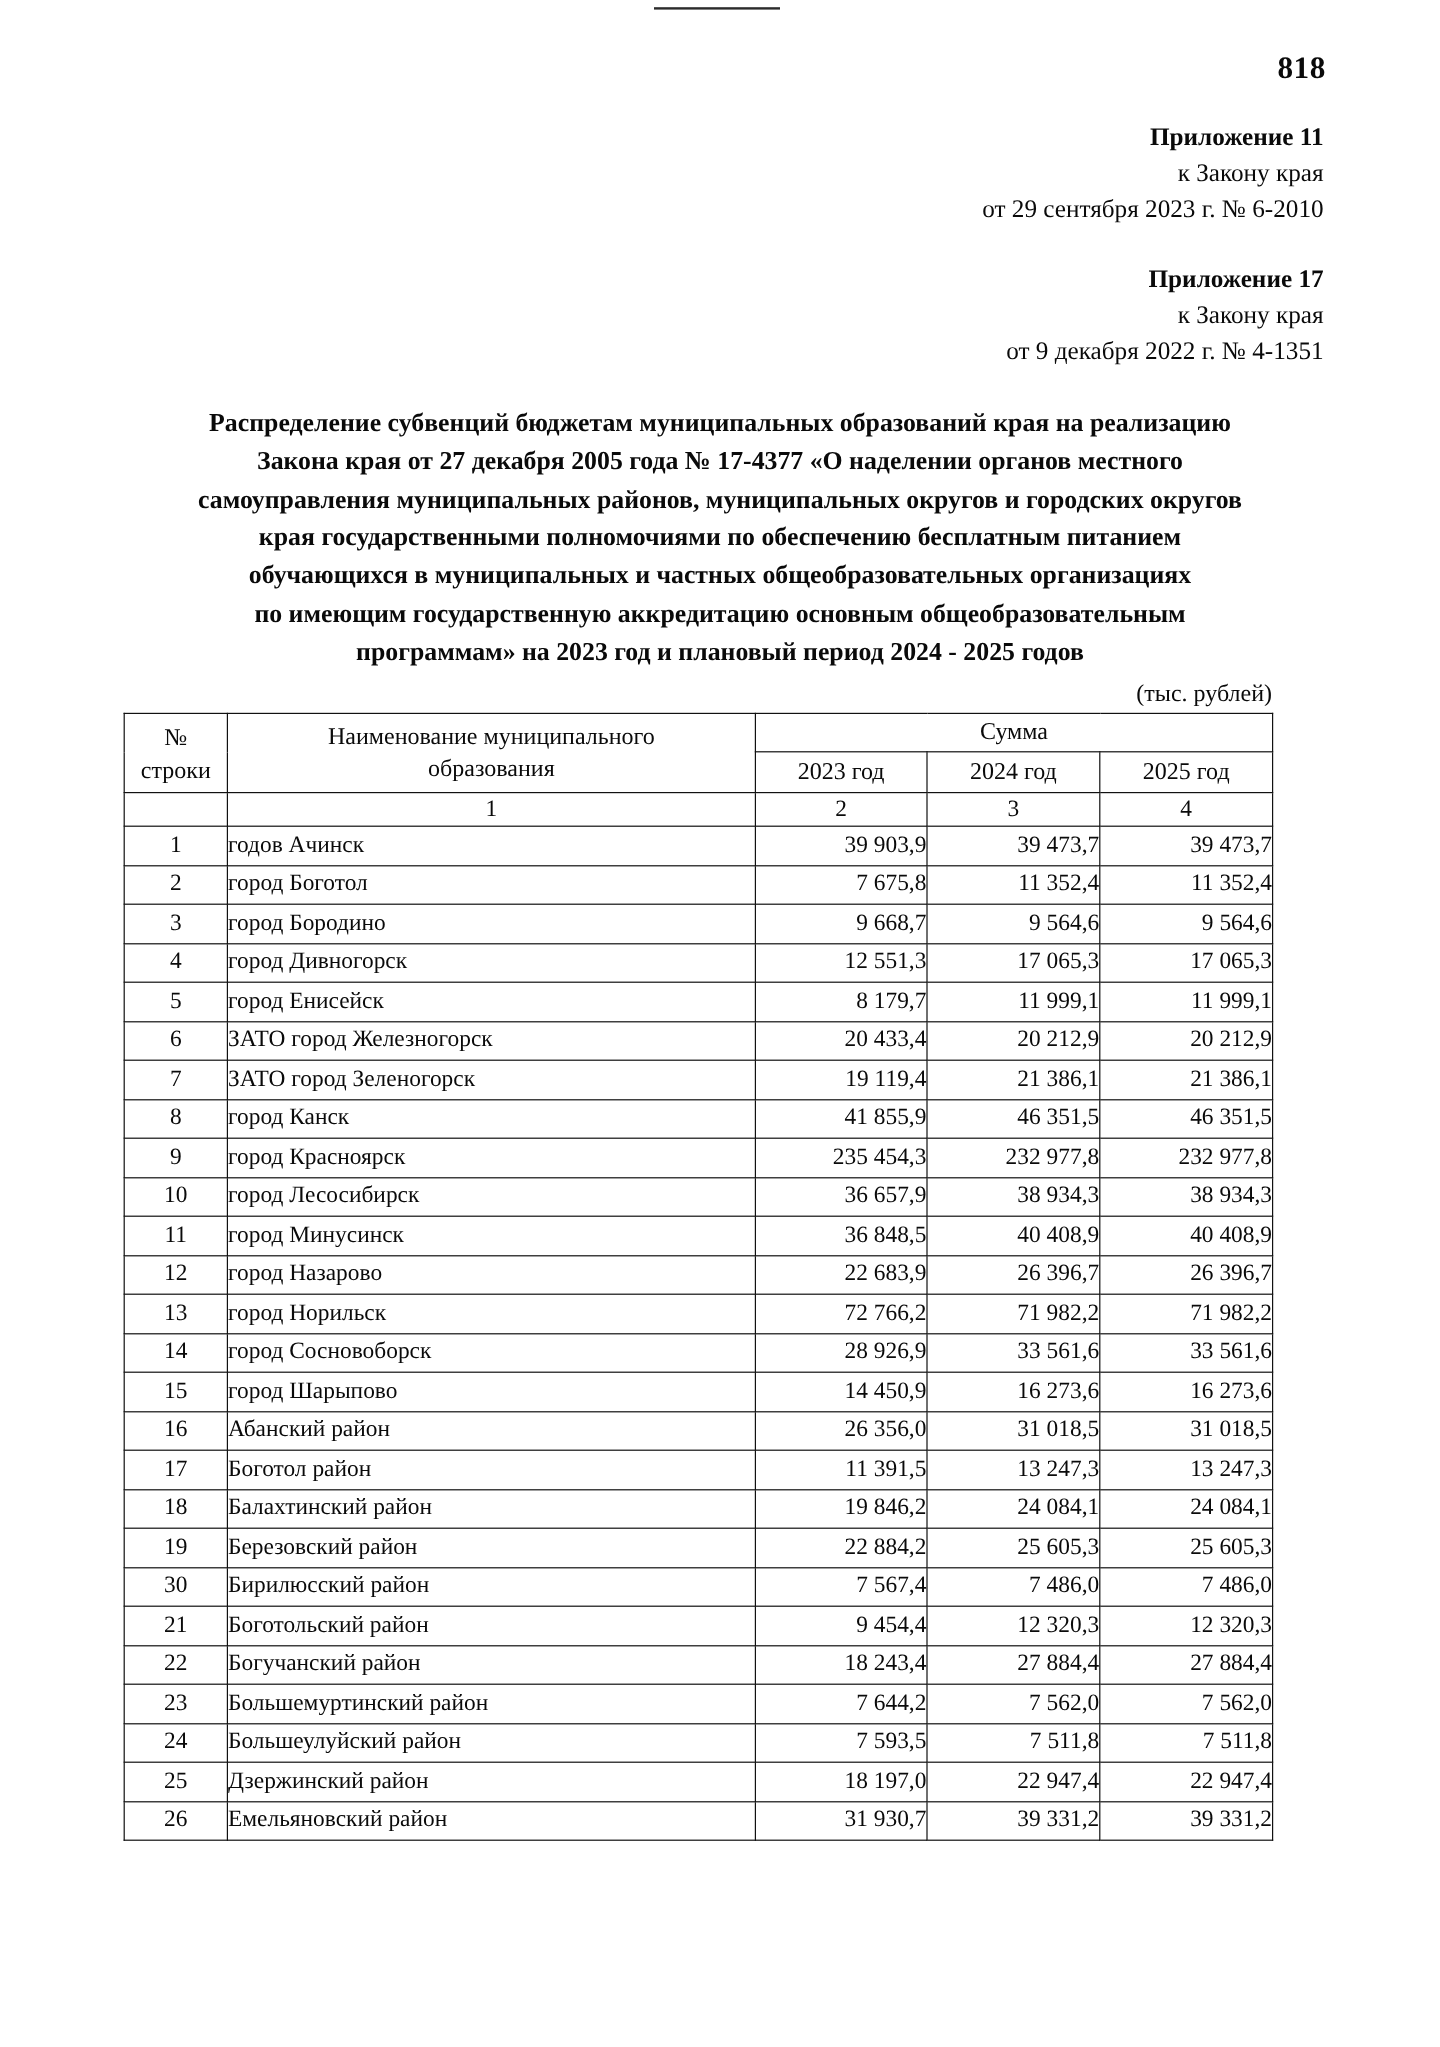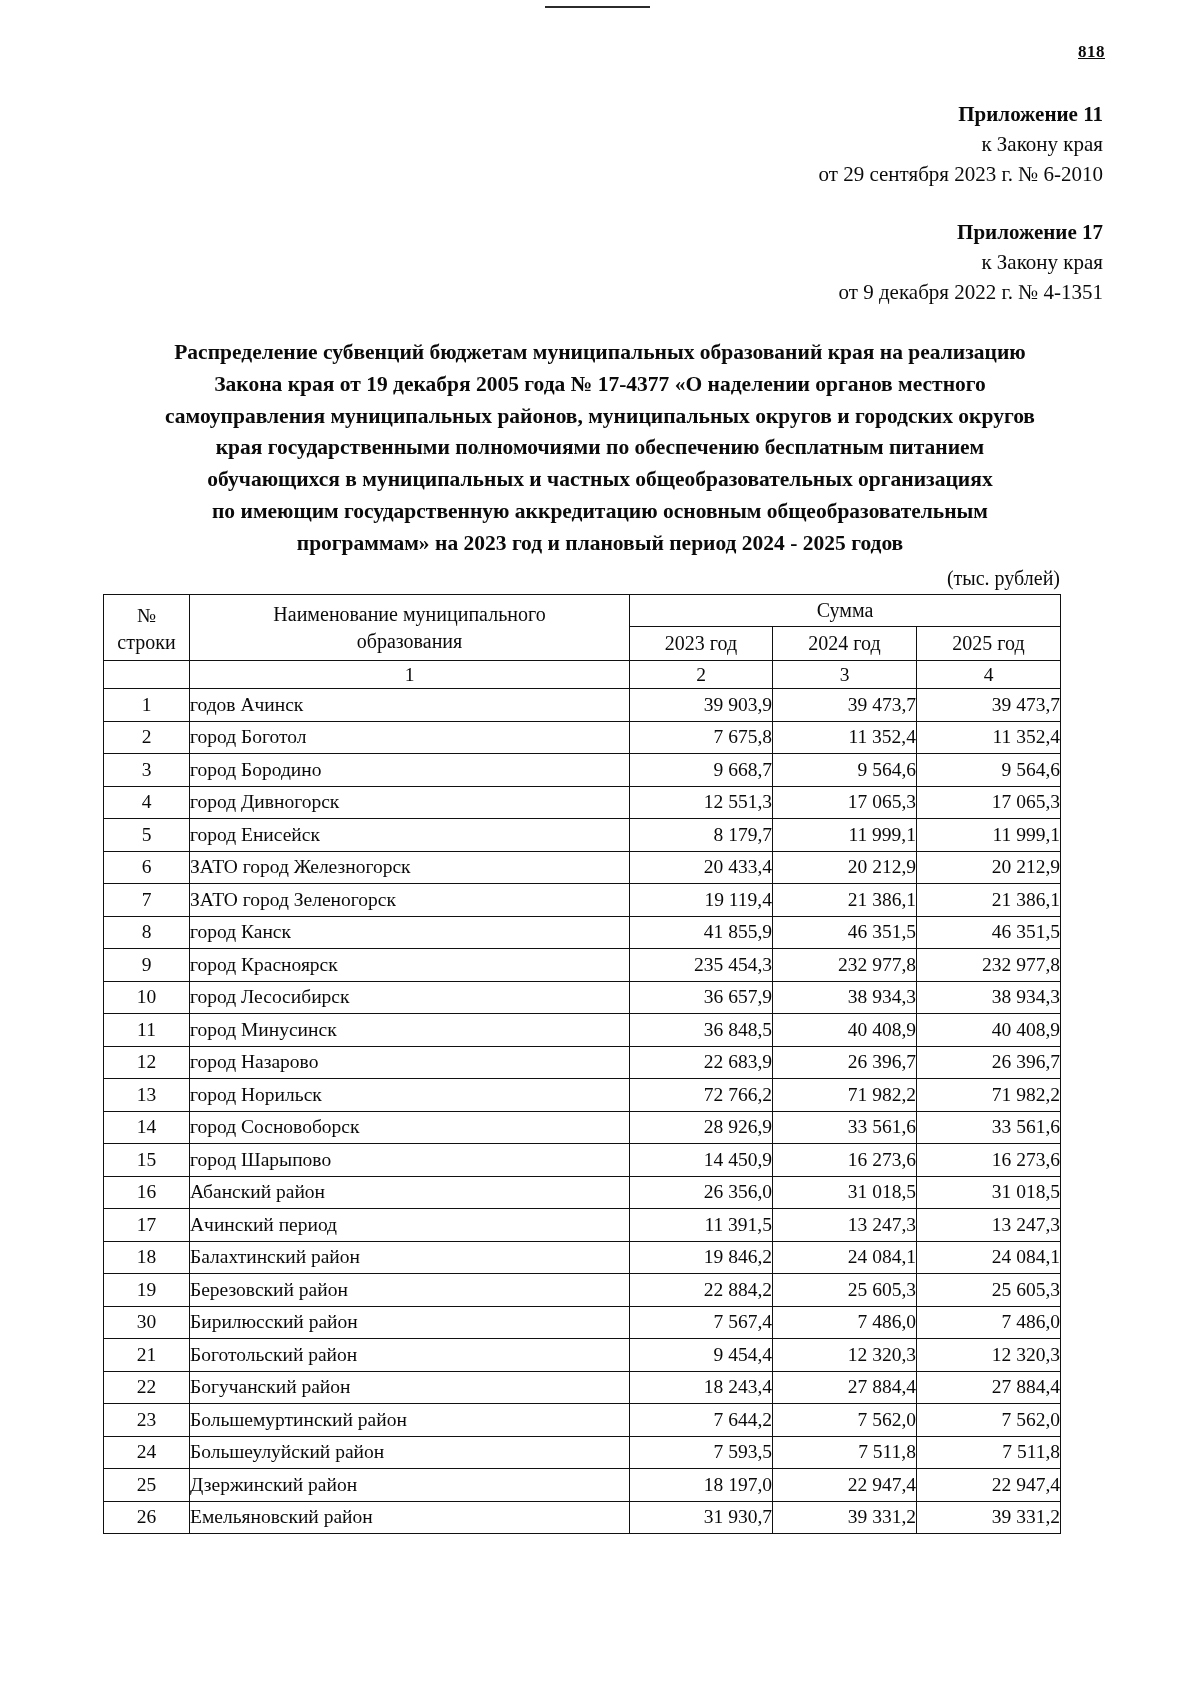--- a/index.html
+++ b/index.html
@@ -30,24 +30,23 @@
     left: 545px;
     width: 105px;
     height: 6px;
     border-bottom: 2px solid #2b2b2b;
   }
 
   .page-number {
     position: absolute;
     top: 42px;
     right: 95px;
-    font-size: 17px;
+    font-size: 26px;
     font-weight: bold;
     letter-spacing: 0.5px;
-    text-decoration: underline;
   }
 
   .appendix-block {
     position: absolute;
     right: 97px;
     text-align: right;
     line-height: 1.42;
     font-size: 21px;
   }
   .appendix-block.first { top: 100px; }
@@ -166,21 +165,21 @@
   </div>
 
   <div class="appendix-block second">
     <span class="appendix-title">Приложение 17</span>
     <span class="appendix-line">к Закону края</span>
     <span class="appendix-line">от 9 декабря 2022 г. № 4-1351</span>
   </div>
 
   <div class="doc-title">
     <span class="tline">Распределение субвенций бюджетам муниципальных образований края на реализацию</span>
-    <span class="tline">Закона края от 19 декабря 2005 года № 17-4377 «О наделении органов местного</span>
+    <span class="tline">Закона края от 27 декабря 2005 года № 17-4377 «О наделении органов местного</span>
     <span class="tline">самоуправления муниципальных районов, муниципальных округов и городских округов</span>
     <span class="tline">края государственными полномочиями по обеспечению бесплатным питанием</span>
     <span class="tline">обучающихся в муниципальных и частных общеобразовательных организациях</span>
     <span class="tline">по имеющим государственную аккредитацию основным общеобразовательным</span>
     <span class="tline">программам» на 2023 год и плановый период 2024 - 2025 годов</span>
   </div>
 
   <div class="units-note">(тыс. рублей)</div>
 
   <div class="tbl-wrap">
@@ -325,21 +324,21 @@
           </tr>
           <tr>
             <td class="idx">16</td>
             <td class="nm">Абанский район</td>
             <td class="val">26 356,0</td>
             <td class="val">31 018,5</td>
             <td class="val">31 018,5</td>
           </tr>
           <tr>
             <td class="idx">17</td>
-            <td class="nm">Ачинский период</td>
+            <td class="nm">Боготол район</td>
             <td class="val">11 391,5</td>
             <td class="val">13 247,3</td>
             <td class="val">13 247,3</td>
           </tr>
           <tr>
             <td class="idx">18</td>
             <td class="nm">Балахтинский район</td>
             <td class="val">19 846,2</td>
             <td class="val">24 084,1</td>
             <td class="val">24 084,1</td>

